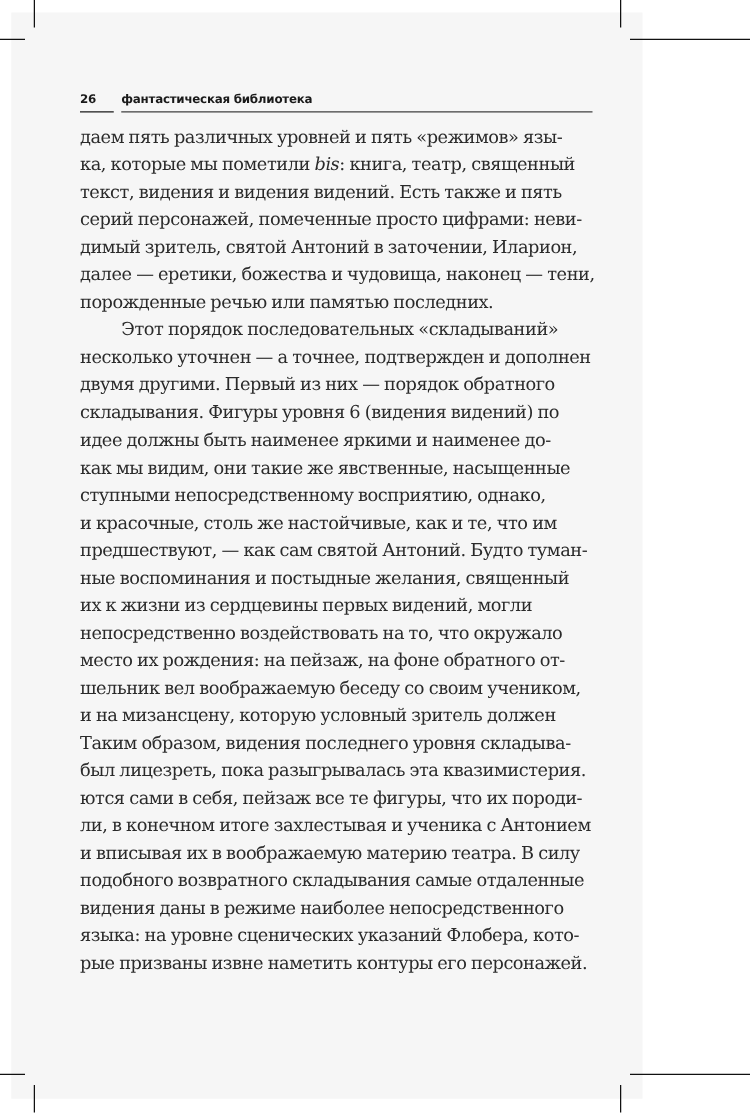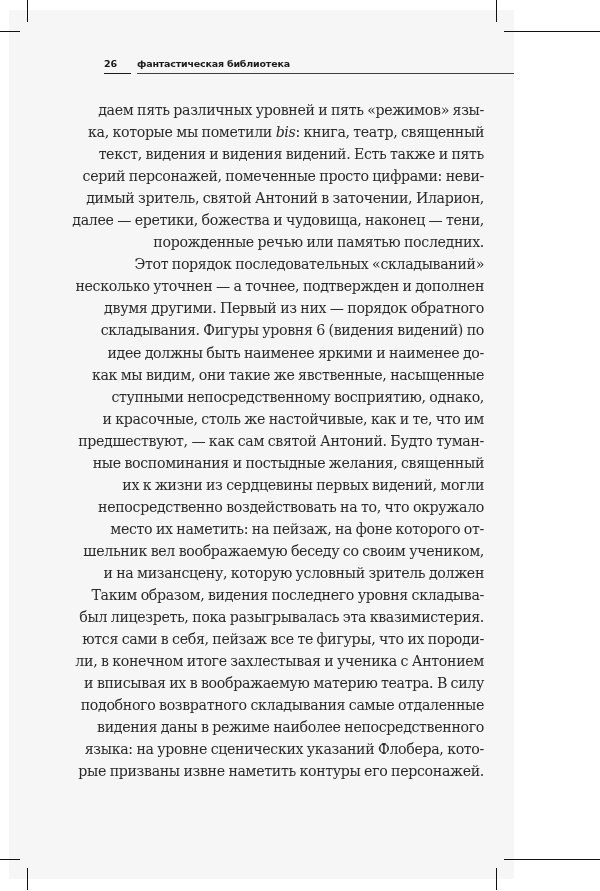--- a/index.html
+++ b/index.html
@@ -22,29 +22,28 @@
       background: #f6f6f6;
     }
     
     .crop { position: absolute; background: #111; }
     .crop.v { width: 1px; height: 22px; }
     .crop.h { height: 1px; width: 20px; }
 
     .running-head {
       position: absolute;
       left: 64px;
-      top: 58px;
+      top: 74px;
       width: 410px;
       height: 18px;
       font-family: "DejaVu Sans", sans-serif;
       font-size: 9.5px;
       font-weight: bold;
       color: #1a1a1a;
       letter-spacing: -0.2px;
-      margin-left: 40px;
     }
     .folio {
       position: absolute;
       left: 0;
       top: 0;
       width: 27px;
       border-bottom: 1px solid #1a1a1a;
       padding-bottom: 4px;
     }
     .head-title {
@@ -64,21 +63,20 @@
       font-family: "DejaVu Serif", serif;
       font-size: 14.2px;
       line-height: 22.05px;
       color: #2a2a2a;
       letter-spacing: -0.35px;
       word-spacing: -0.5px;
     }
     .line {
       display: block;
       white-space: nowrap;
-      text-align: right;
     }
     .indent { padding-left: 33px; }
     em { font-style: italic; }
   </style>
 </head>
 <body>
 
 <div class="sheet"></div>
 
 <div class="crop v" style="left:27px; top:0;"></div>
@@ -111,21 +109,21 @@
     <span class="line">двумя другими. Первый из них — порядок обратного</span>
     <span class="line">складывания. Фигуры уровня 6 (видения видений) по</span>
     <span class="line">идее должны быть наименее яркими и наименее до-</span>
     <span class="line">как мы видим, они такие же явственные, насыщенные</span>
     <span class="line">ступными непосредственному восприятию, однако,</span>
     <span class="line">и красочные, столь же настойчивые, как и те, что им</span>
     <span class="line">предшествуют, — как сам святой Антоний. Будто туман-</span>
     <span class="line">ные воспоминания и постыдные желания, священный</span>
     <span class="line">их к жизни из сердцевины первых видений, могли</span>
     <span class="line">непосредственно воздействовать на то, что окружало</span>
-    <span class="line">место их наметить: на пейзаж, на фоне которого от-</span>
+    <span class="line">место их рождения: на пейзаж, на фоне обратного от-</span>
     <span class="line">шельник вел воображаемую беседу со своим учеником,</span>
     <span class="line">и на мизансцену, которую условный зритель должен</span>
     <span class="line">Таким образом, видения последнего уровня складыва-</span>
     <span class="line">был лицезреть, пока разыгрывалась эта квазимистерия.</span>
     <span class="line">ются сами в себя, пейзаж все те фигуры, что их породи-</span>
     <span class="line">ли, в конечном итоге захлестывая и ученика с Антонием</span>
     <span class="line">и вписывая их в воображаемую материю театра. В силу</span>
     <span class="line">подобного возвратного складывания самые отдаленные</span>
     <span class="line">видения даны в режиме наиболее непосредственного</span>
     <span class="line">языка: на уровне сценических указаний Флобера, кото-</span>

